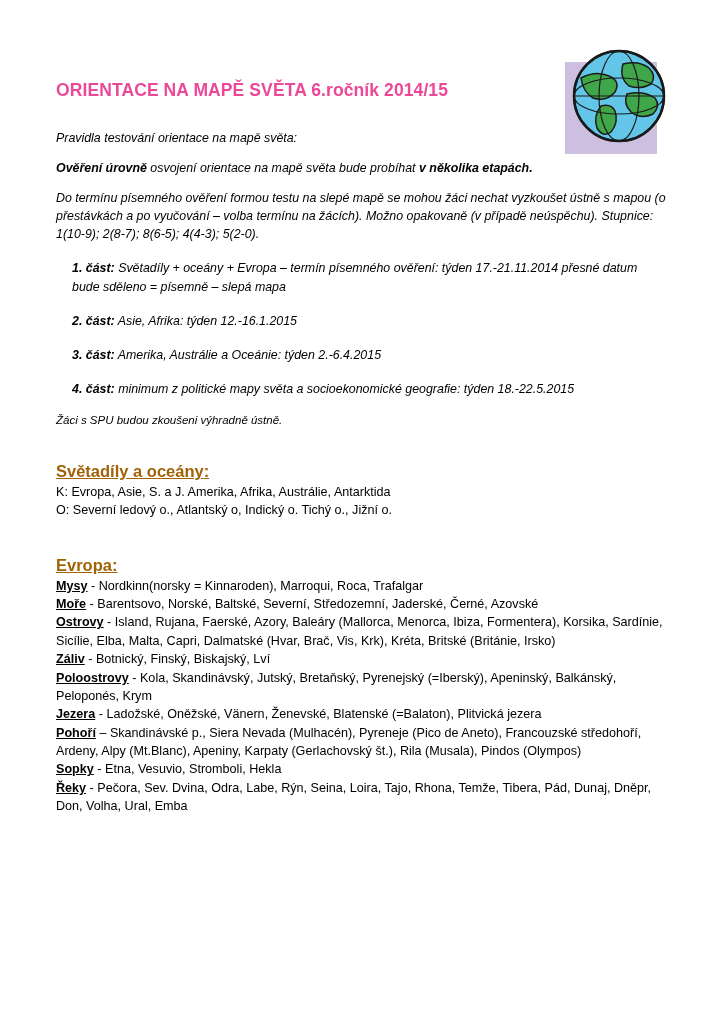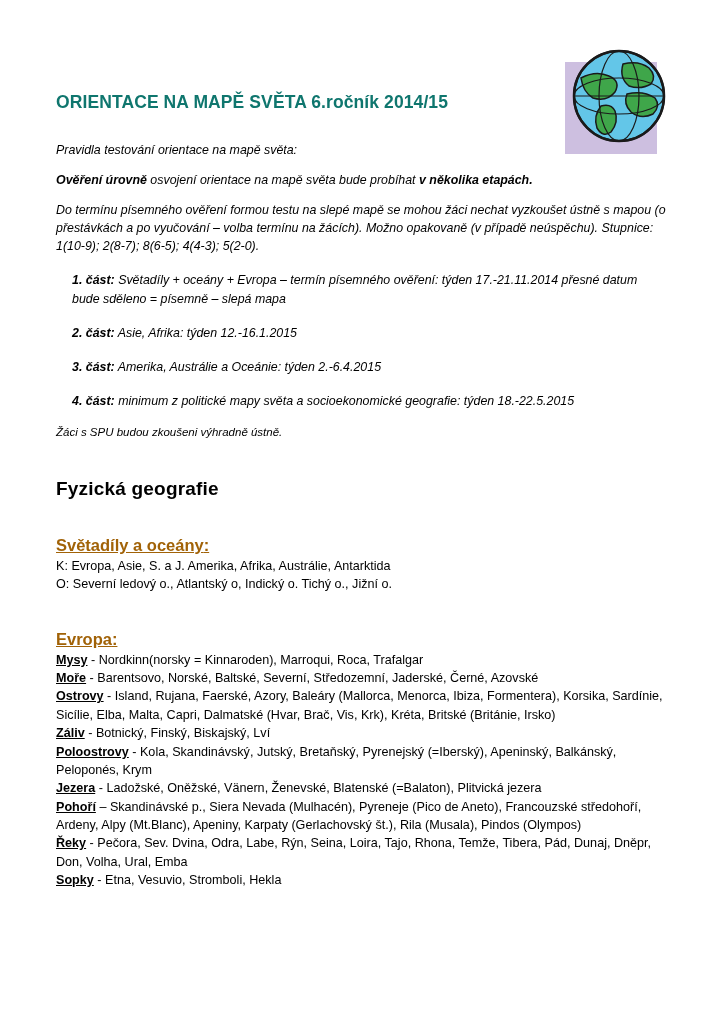--- a/index.html
+++ b/index.html
@@ -40,25 +40,25 @@
   }
   .globe-svg {
     position: absolute;
     left: 12px;
     top: 0px;
     width: 96px;
     height: 96px;
   }
   
   .doc-title {
-    color: #0f766e;
+    color: #ec4899;
     font-size: 17.5px;
     font-weight: bold;
     line-height: 1.42;
-    margin: 12px 0 26px 0;
+    margin: 0 0 26px 0;
     max-width: 430px;
     letter-spacing: 0.1px;
   }
   
   .intro {
     font-size: 12.4px;
     line-height: 1.46;
     font-style: italic;
   }
   .intro p {
@@ -141,38 +141,37 @@
 
   <div class="parts">
     <p class="line"><b>1. část:</b><span> Světadíly + oceány + Evropa – termín písemného ověření: týden 17.-21.11.2014 přesné datum bude sděleno = písemně – slepá mapa</span></p>
     <p class="line"><b>2. část:</b><span> Asie, Afrika: týden 12.-16.1.2015</span></p>
     <p class="line"><b>3. část:</b><span> Amerika, Austrálie a Oceánie: týden 2.-6.4.2015</span></p>
     <p class="line"><b>4. část:</b><span> minimum z politické mapy světa a socioekonomické geografie: týden 18.-22.5.2015</span></p>
   </div>
 
   <p class="spu">Žáci s SPU budou zkoušeni výhradně ústně.</p>
 
-  <h2 class="section">Fyzická geografie</h2>
 
   <div class="sub-row">
     <h3 class="sub"><span>Světadíly a oceány</span><span class="colon">:</span></h3>
   </div>
   <div class="body-text">
     <p class="row">K: Evropa, Asie, S. a J. Amerika, Afrika, Austrálie, Antarktida</p>
     <p class="row">O: Severní ledový o., Atlantský o, Indický o. Tichý  o., Jižní o.</p>
   </div>
 
   <div class="sub-row">
     <h3 class="sub"><span>Evropa</span><span class="colon">:</span></h3>
   </div>
   <div class="body-text evropa-block">
     <p class="row"><span class="term">Mysy</span><span>  - Nordkinn(norsky = Kinnaroden), Marroqui, Roca, Trafalgar</span></p>
     <p class="row"><span class="term">Moře</span><span>  - Barentsovo, Norské, Baltské, Severní, Středozemní, Jaderské, Černé, Azovské</span></p>
     <p class="row"><span class="term">Ostrovy</span><span> - Island, Rujana, Faerské, Azory, Baleáry (Mallorca, Menorca, Ibiza, Formentera), Korsika, Sardínie, Sicílie, Elba, Malta, Capri, Dalmatské (Hvar, Brač, Vis, Krk), Kréta, Britské (Británie, Irsko)</span></p>
     <p class="row"><span class="term">Záliv</span><span>  - Botnický, Finský, Biskajský, Lví</span></p>
     <p class="row"><span class="term">Poloostrovy</span><span> - Kola, Skandinávský, Jutský, Bretaňský, Pyrenejský (=Iberský), Apeninský, Balkánský, Peloponés, Krym</span></p>
     <p class="row"><span class="term">Jezera</span><span> - Ladožské, Oněžské, Vänern, Ženevské, Blatenské (=Balaton), Plitvická jezera</span></p>
     <p class="row"><span class="term">Pohoří</span><span> – Skandinávské p., Siera Nevada (Mulhacén), Pyreneje (Pico de Aneto), Francouzské středohoří, Ardeny, Alpy (Mt.Blanc), Apeniny, Karpaty (Gerlachovský št.), Rila (Musala), Pindos (Olympos)</span></p>
+    <p class="row"><span class="term">Sopky</span><span> - Etna, Vesuvio, Stromboli, Hekla</span></p>
     <p class="row"><span class="term">Řeky</span><span> - Pečora, Sev. Dvina, Odra, Labe, Rýn, Seina, Loira, Tajo, Rhona, Temže, Tibera, Pád, Dunaj, Dněpr, Don, Volha, Ural, Emba</span></p>
-    <p class="row"><span class="term">Sopky</span><span> - Etna, Vesuvio, Stromboli, Hekla</span></p>
   </div>
 
 </div>
 
 </body></html>

